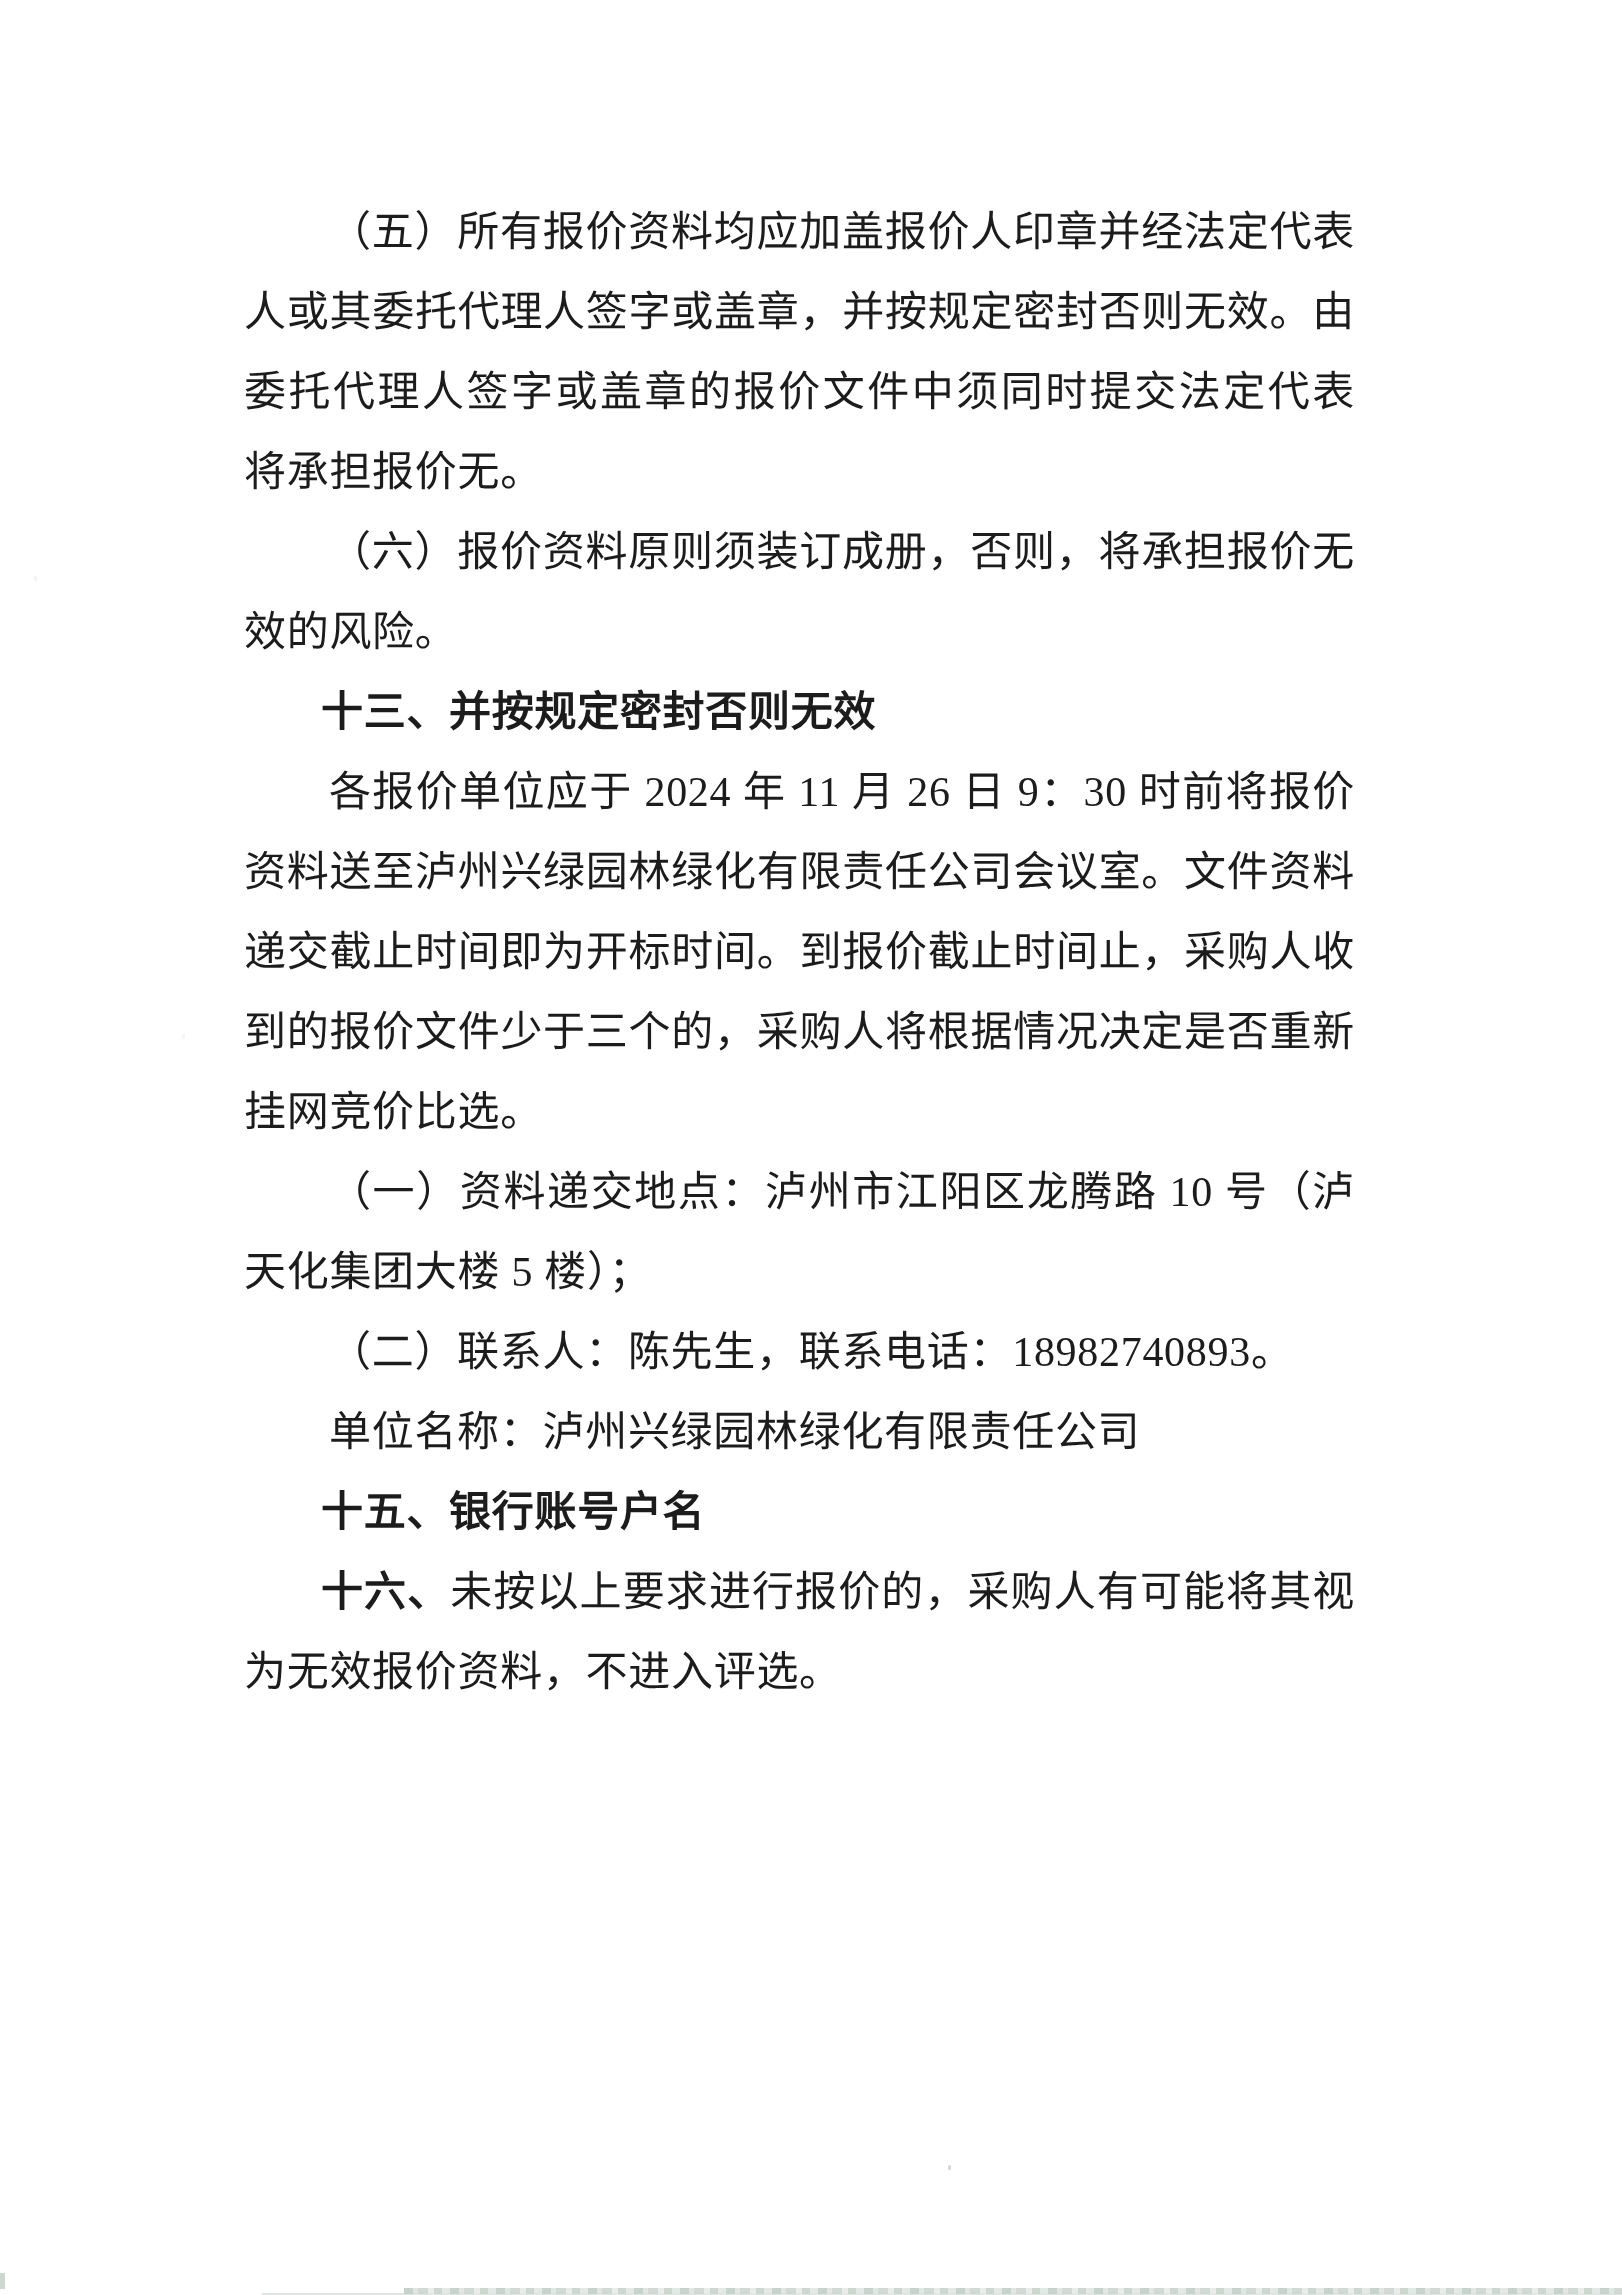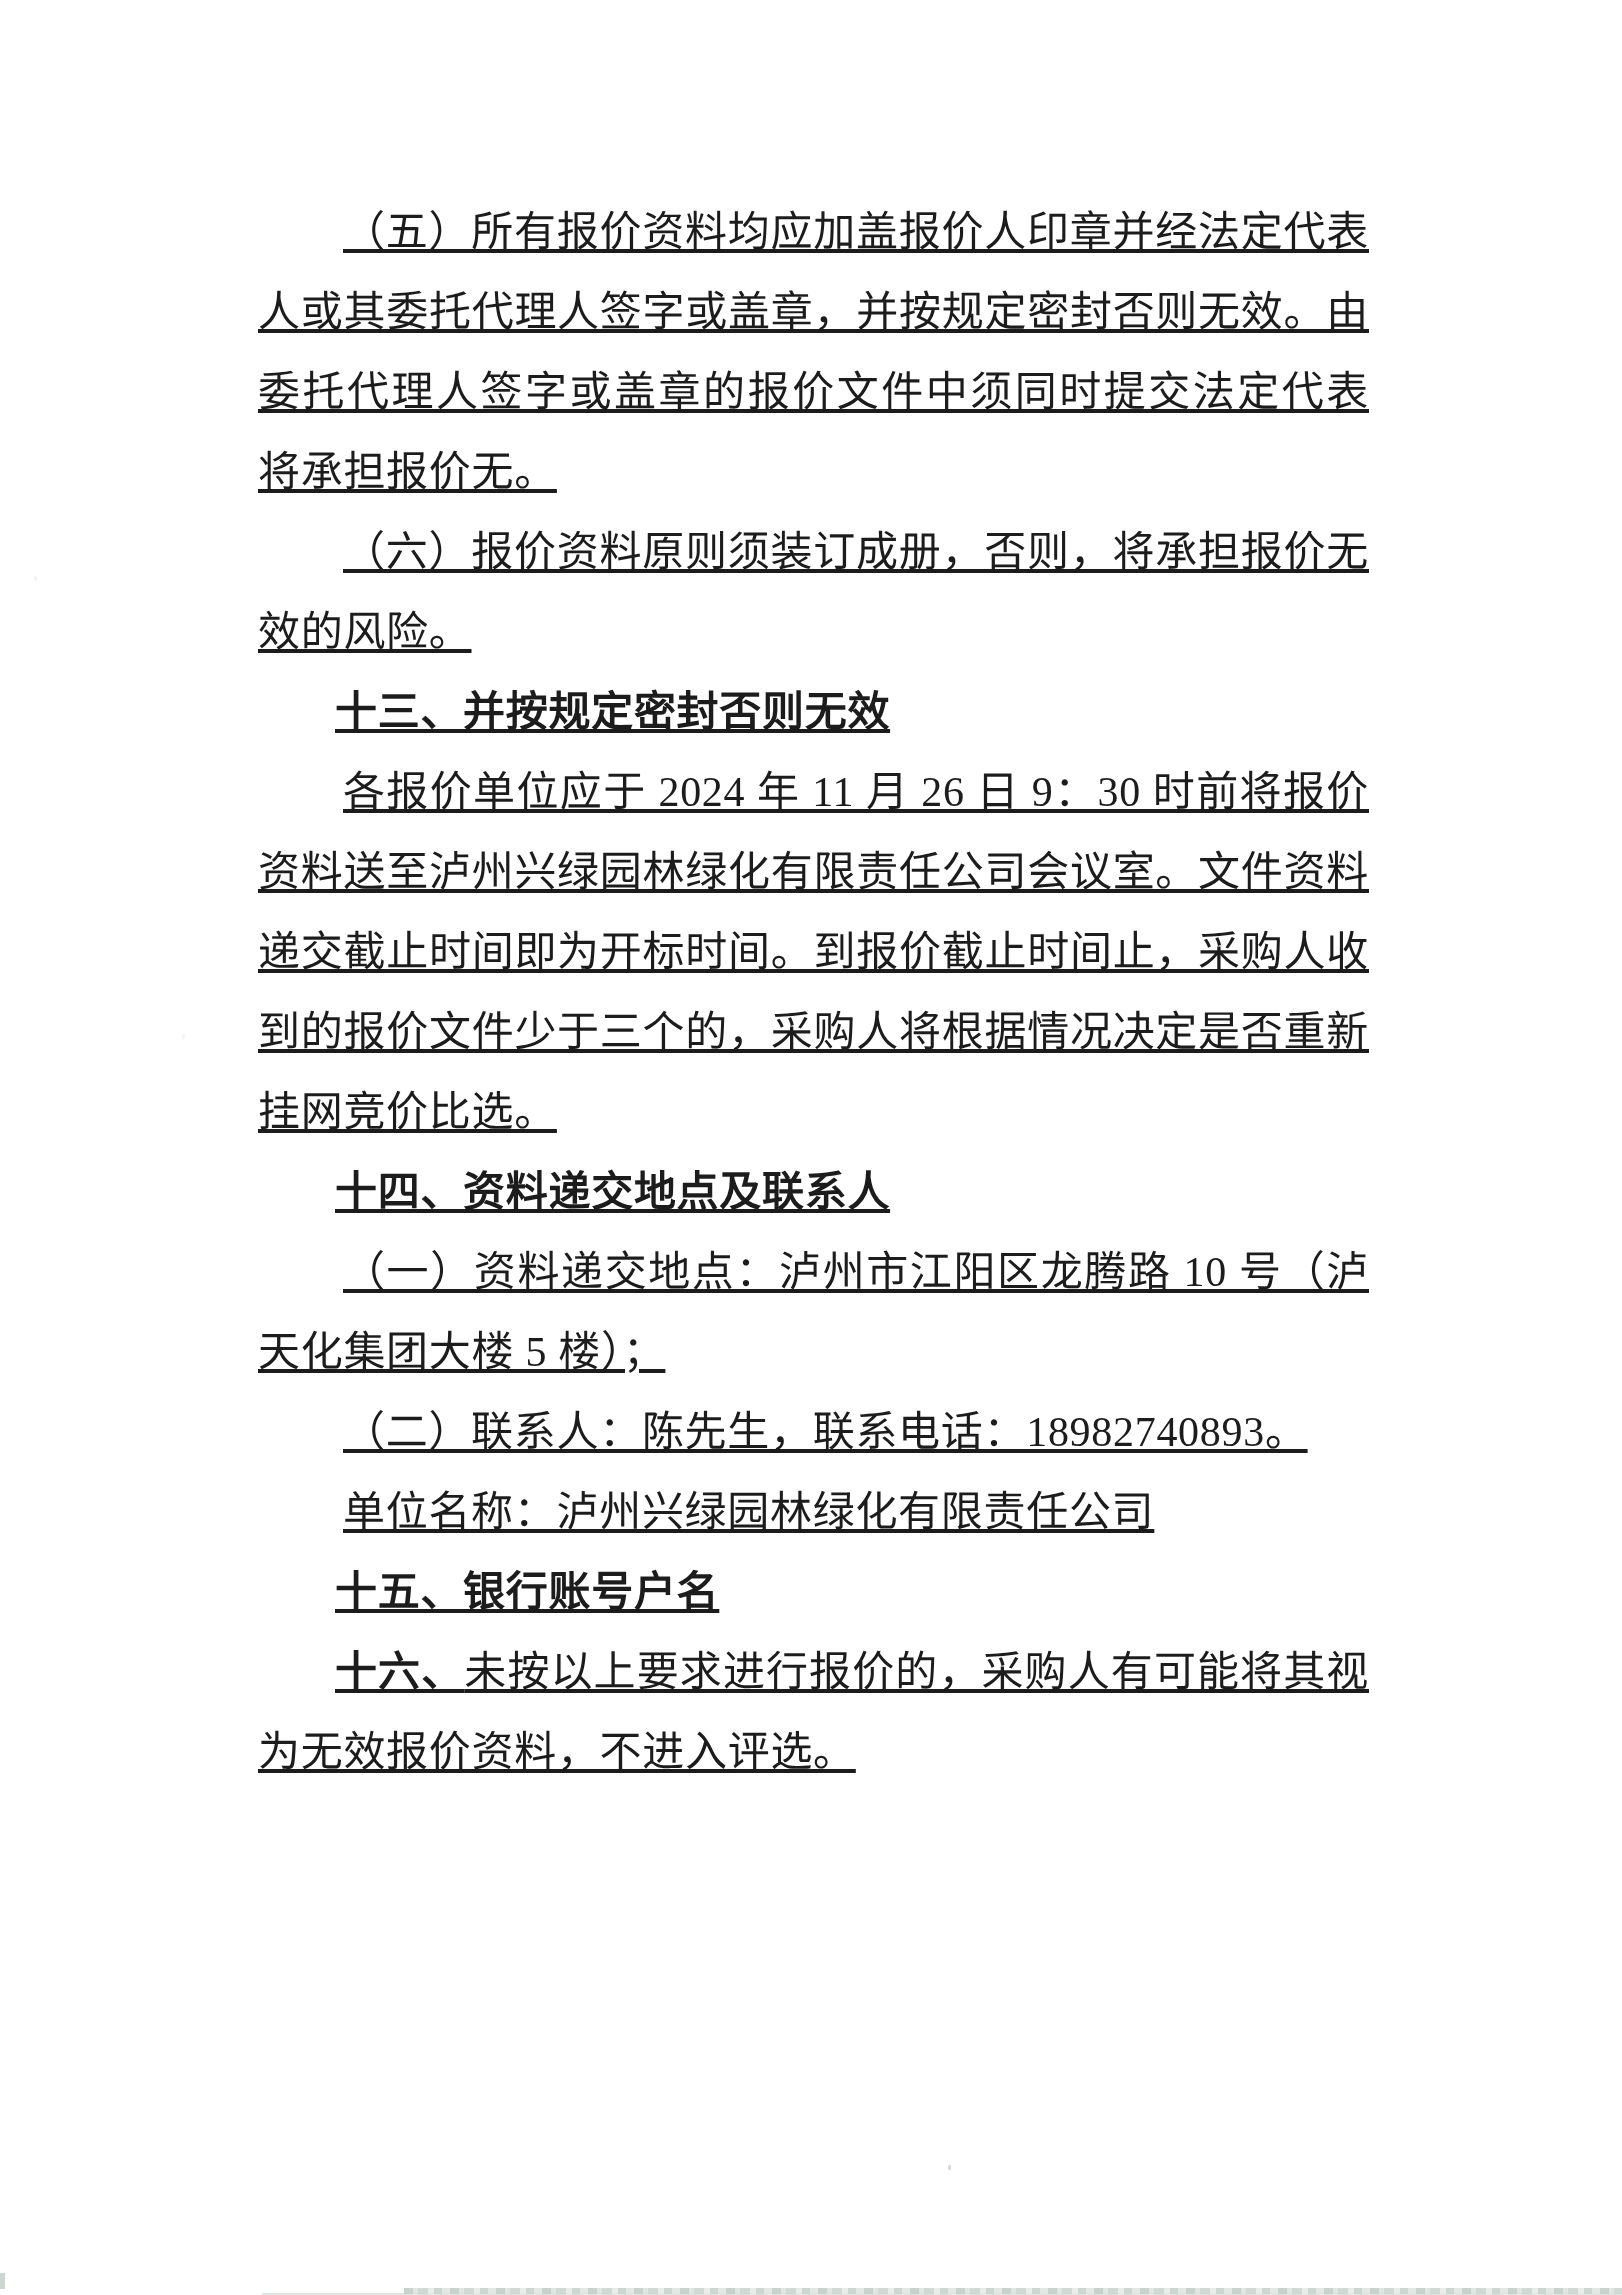--- a/index.html
+++ b/index.html
@@ -11,24 +11,23 @@
     position: relative;
     width: 1623px;
     height: 2295px;
     background: #ffffff;
     overflow: hidden;
     font-family: "Liberation Serif", "DejaVu Serif", serif;
     color: #1c1c1c;
   }
   .textblock {
     position: absolute;
-    left: 258px;
+    left: 244px;
     top: 192px;
     width: 1111px;
-    text-decoration: underline;
   }
   .line {
     font-size: 42px;
     line-height: 80px;
     height: 80px;
     letter-spacing: 0.7px;
     white-space: normal;
     text-align: left;
   }
   .line.justify {
@@ -102,21 +101,20 @@
     <div class="line">效的风险。</div>
 
     <div class="line heading indent-head">十三、并按规定密封否则无效</div>
 
     <div class="line justify indent-para">各报价单位应于 2024 年 11 月 26 日 9：30 时前将报价</div>
     <div class="line justify">资料送至泸州兴绿园林绿化有限责任公司会议室。文件资料</div>
     <div class="line justify">递交截止时间即为开标时间。到报价截止时间止，采购人收</div>
     <div class="line justify">到的报价文件少于三个的，采购人将根据情况决定是否重新</div>
     <div class="line">挂网竞价比选。</div>
 
-    <div class="line heading indent-head">十四、资料递交地点及联系人</div>
 
     <div class="line justify indent-para">（一）资料递交地点：泸州市江阳区龙腾路 10 号（泸</div>
     <div class="line">天化集团大楼 5 楼）；</div>
     <div class="line indent-para">（二）联系人：陈先生，联系电话：18982740893。</div>
 
     <div class="line indent-para">单位名称：泸州兴绿园林绿化有限责任公司</div>
 
     <div class="line heading indent-head">十五、银行账号户名</div>
 
     <div class="line justify indent-head">

